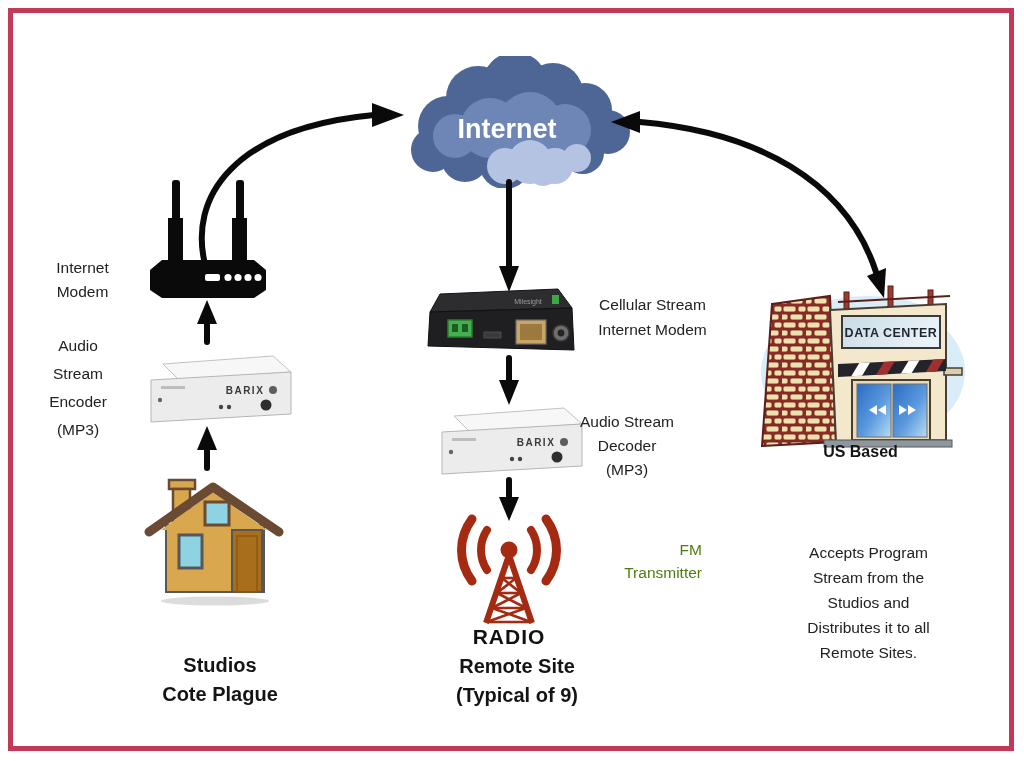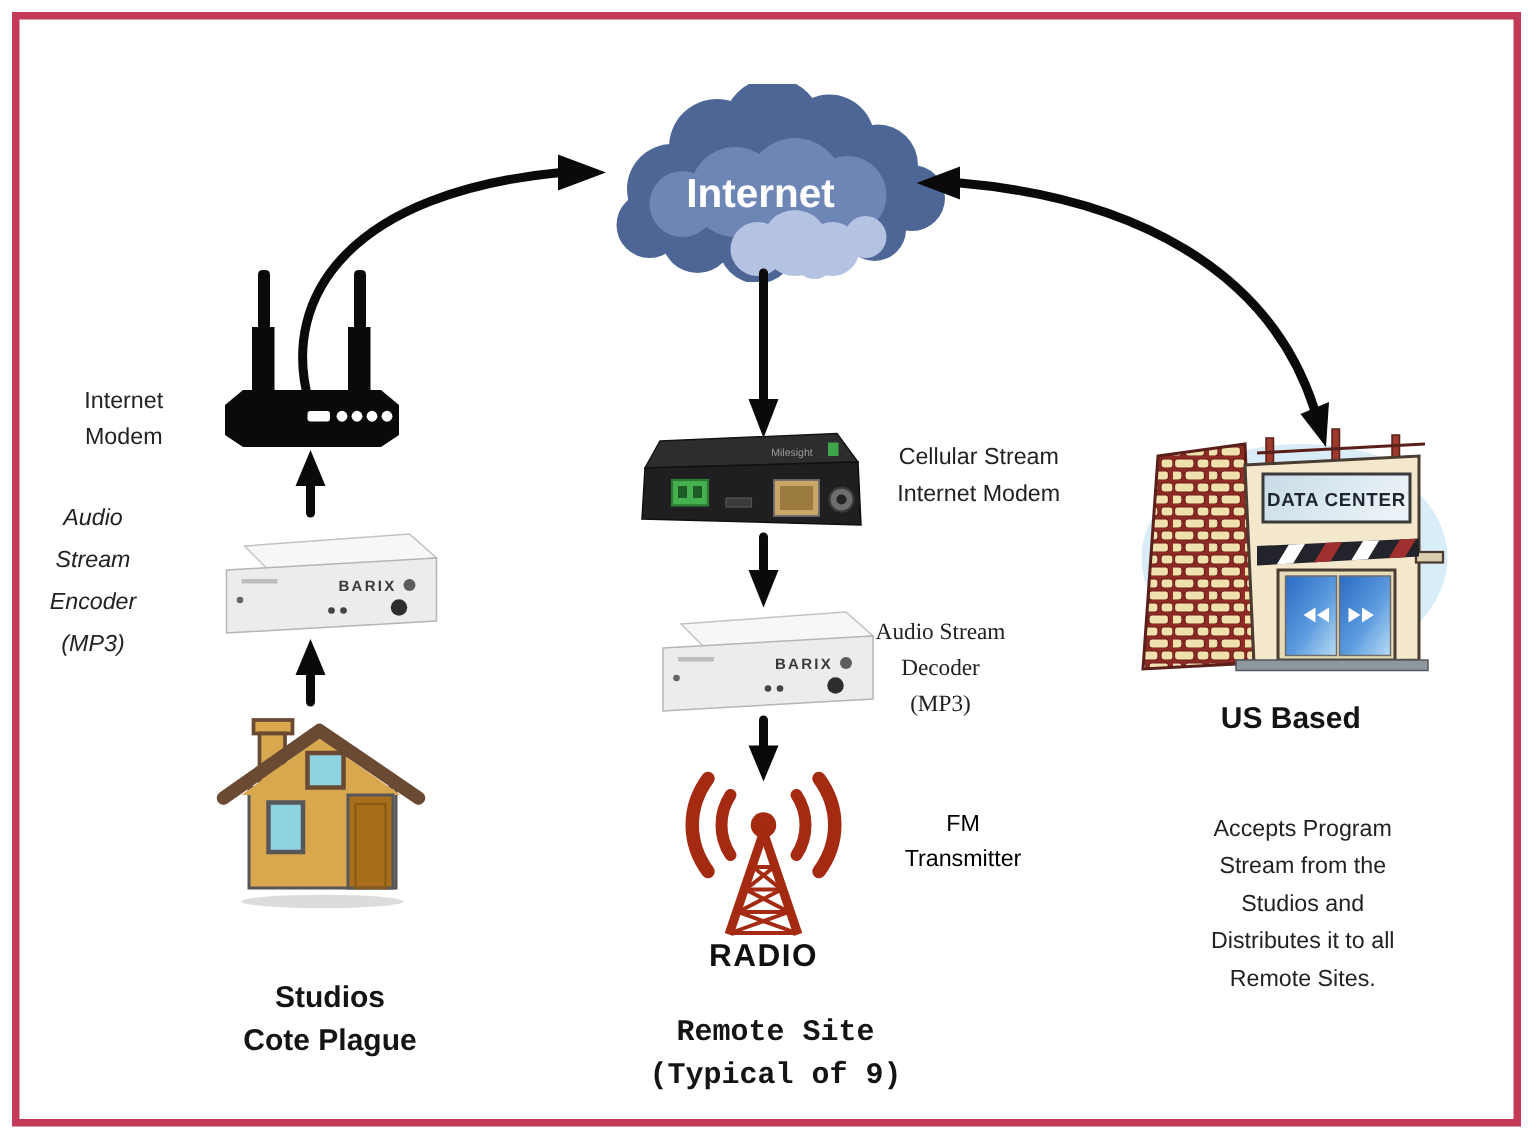--- a/index.html
+++ b/index.html
@@ -201,54 +201,54 @@
         <polygon points="150,133 150,143 158,138"></polygon>
     </g>
     <rect x="66" y="168" width="128" height="7" fill="#8f979e" stroke="#55585c" stroke-width="1"></rect>
   </svg>
 
   <div class="abs label" style="left:30px;top:256px;width:105px;">
     <span>Internet</span>
     <span>Modem</span>
   </div>
 
-  <div class="abs label" style="left:12px;top:332px;width:100px;line-height:28px;font-style:italic;">
+  <div class="abs label" style="left:28px;top:332px;width:100px;line-height:28px;">
     <span>Audio</span>
     <span>Stream</span>
     <span>Encoder</span>
     <span>(MP3)</span>
   </div>
 
   <div class="abs caption" style="left:110px;top:651px;width:220px;">
     <span>Studios</span>
     <span>Cote Plague</span>
   </div>
 
   <div class="abs label" style="left:570px;top:292px;width:165px;line-height:25px;">
     <span>Cellular Stream</span>
     <span>Internet Modem</span>
   </div>
 
-  <div class="abs label" style="left:562px;top:410px;width:130px;line-height:24px;font-family:Liberation Serif, serif;">
+  <div class="abs label" style="left:562px;top:410px;width:130px;line-height:24px;">
     <span>Audio Stream</span>
     <span>Decoder</span>
     <span>(MP3)</span>
   </div>
 
-  <div class="abs label" style="left:582px;top:538px;width:120px;line-height:23px;text-align:center;color:#000000;">
+  <div class="abs label" style="left:582px;top:538px;width:120px;line-height:23px;text-align:right;color:#4d7c0f;">
     <span>FM</span>
     <span>Transmitter</span>
   </div>
 
-  <div class="abs caption" style="left:402px;top:674px;width:230px;font-family:Liberation Mono, monospace;">
+  <div class="abs caption" style="left:402px;top:652px;width:230px;">
     <span>Remote Site</span>
     <span>(Typical of 9)</span>
   </div>
 
-  <div class="abs caption" style="left:733px;top:464px;width:255px;font-size:20px;line-height:31px;">
+  <div class="abs caption" style="left:733px;top:436px;width:255px;font-size:16px;line-height:31px;">
     <span>US Based</span>
   </div>
 
   <div class="abs label" style="left:766px;top:540px;width:205px;line-height:25px;">
     <span>Accepts Program</span>
     <span>Stream from the</span>
     <span>Studios and</span>
     <span>Distributes it to all</span>
     <span>Remote Sites.</span>
   </div>

